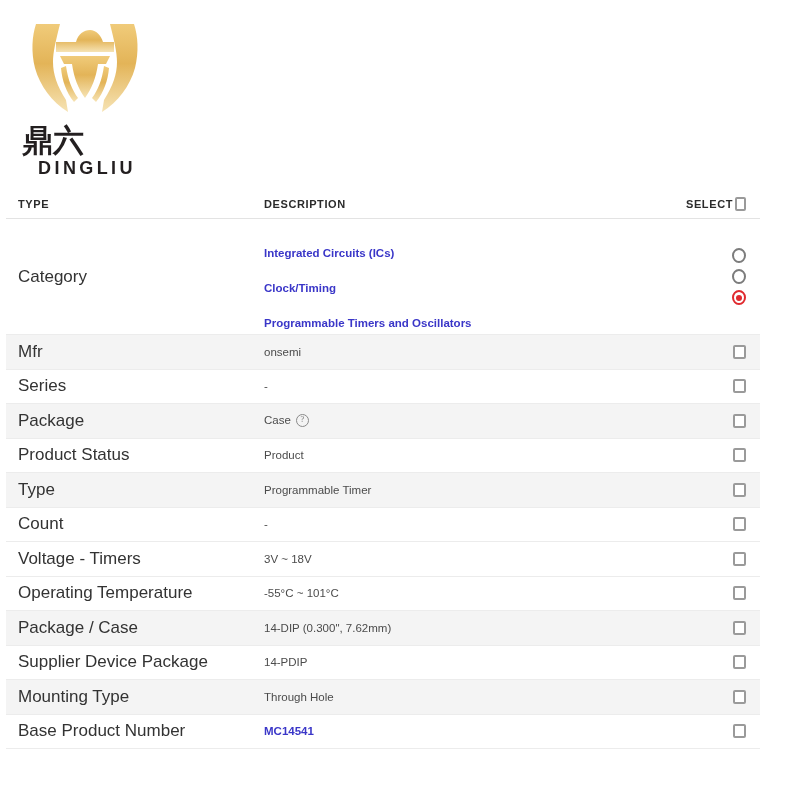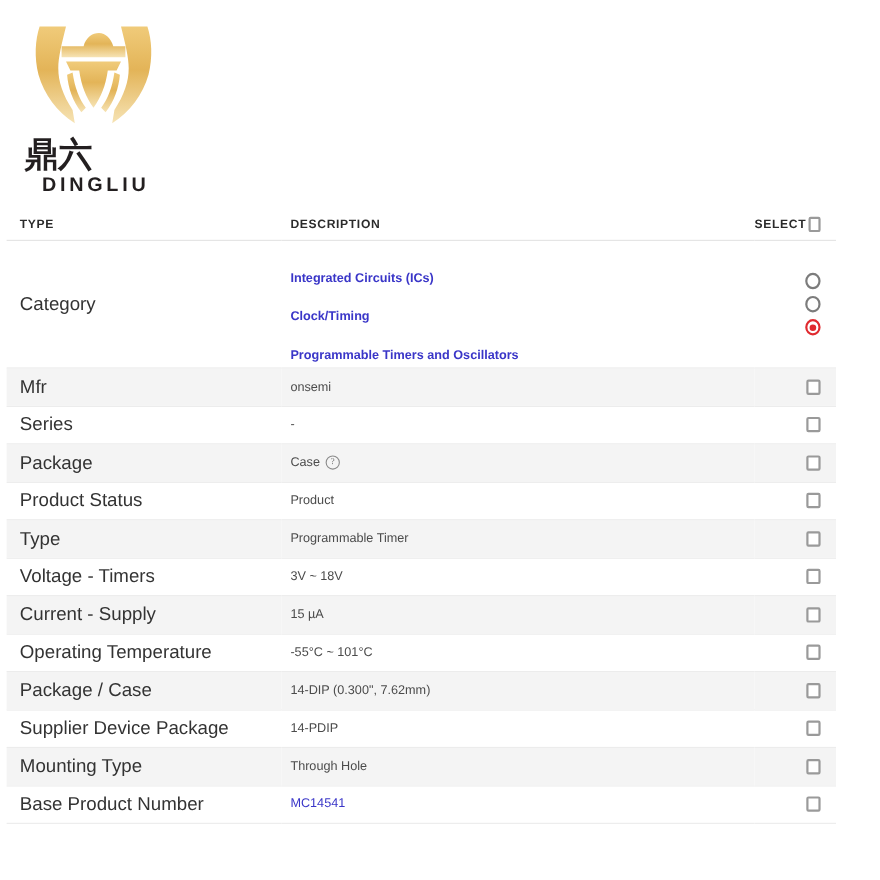--- a/index.html
+++ b/index.html
@@ -194,21 +194,21 @@
     font-size: 8px;
     line-height: 10px;
     text-align: center;
     margin-left: 5px;
     vertical-align: middle;
     cursor: pointer;
     font-family: "Liberation Serif", serif;
   }
   .val-link {
     color: #3a36c8;
-    font-weight: 400;
+    font-weight: 700;
     text-decoration: none;
     cursor: pointer;
   }
 </style>
 </head>
 <body>
 
 <div class="logo-block">
 
   <svg class="logo-mark" viewBox="0 0 118 96">
@@ -304,33 +304,33 @@
       <td class="c-value">Product</td>
       <td class="c-sel"><span class="cbox"></span></td>
     </tr>
 
     <tr class="shade row-normal">
       <td class="c-label">Type</td>
       <td class="c-value">Programmable Timer</td>
       <td class="c-sel"><span class="cbox"></span></td>
     </tr>
 
+    <tr class="plain row-normal">
+      <td class="c-label">Count</td>
+      <td class="c-value">-</td>
+      <td class="c-sel"><span class="cbox"></span></td>
+    </tr>
 
 
     <tr class="plain row-normal">
       <td class="c-label">Voltage - Timers</td>
       <td class="c-value">3V ~ 18V</td>
       <td class="c-sel"><span class="cbox"></span></td>
     </tr>
 
-    <tr class="shade row-normal">
-      <td class="c-label">Current - Supply</td>
-      <td class="c-value">15 µA</td>
-      <td class="c-sel"><span class="cbox"></span></td>
-    </tr>
 
     <tr class="plain row-normal">
       <td class="c-label">Operating Temperature</td>
       <td class="c-value">-55°C ~ 101°C</td>
       <td class="c-sel"><span class="cbox"></span></td>
     </tr>
 
     <tr class="shade row-normal">
       <td class="c-label">Package / Case</td>
       <td class="c-value">14-DIP (0.300", 7.62mm)</td>

